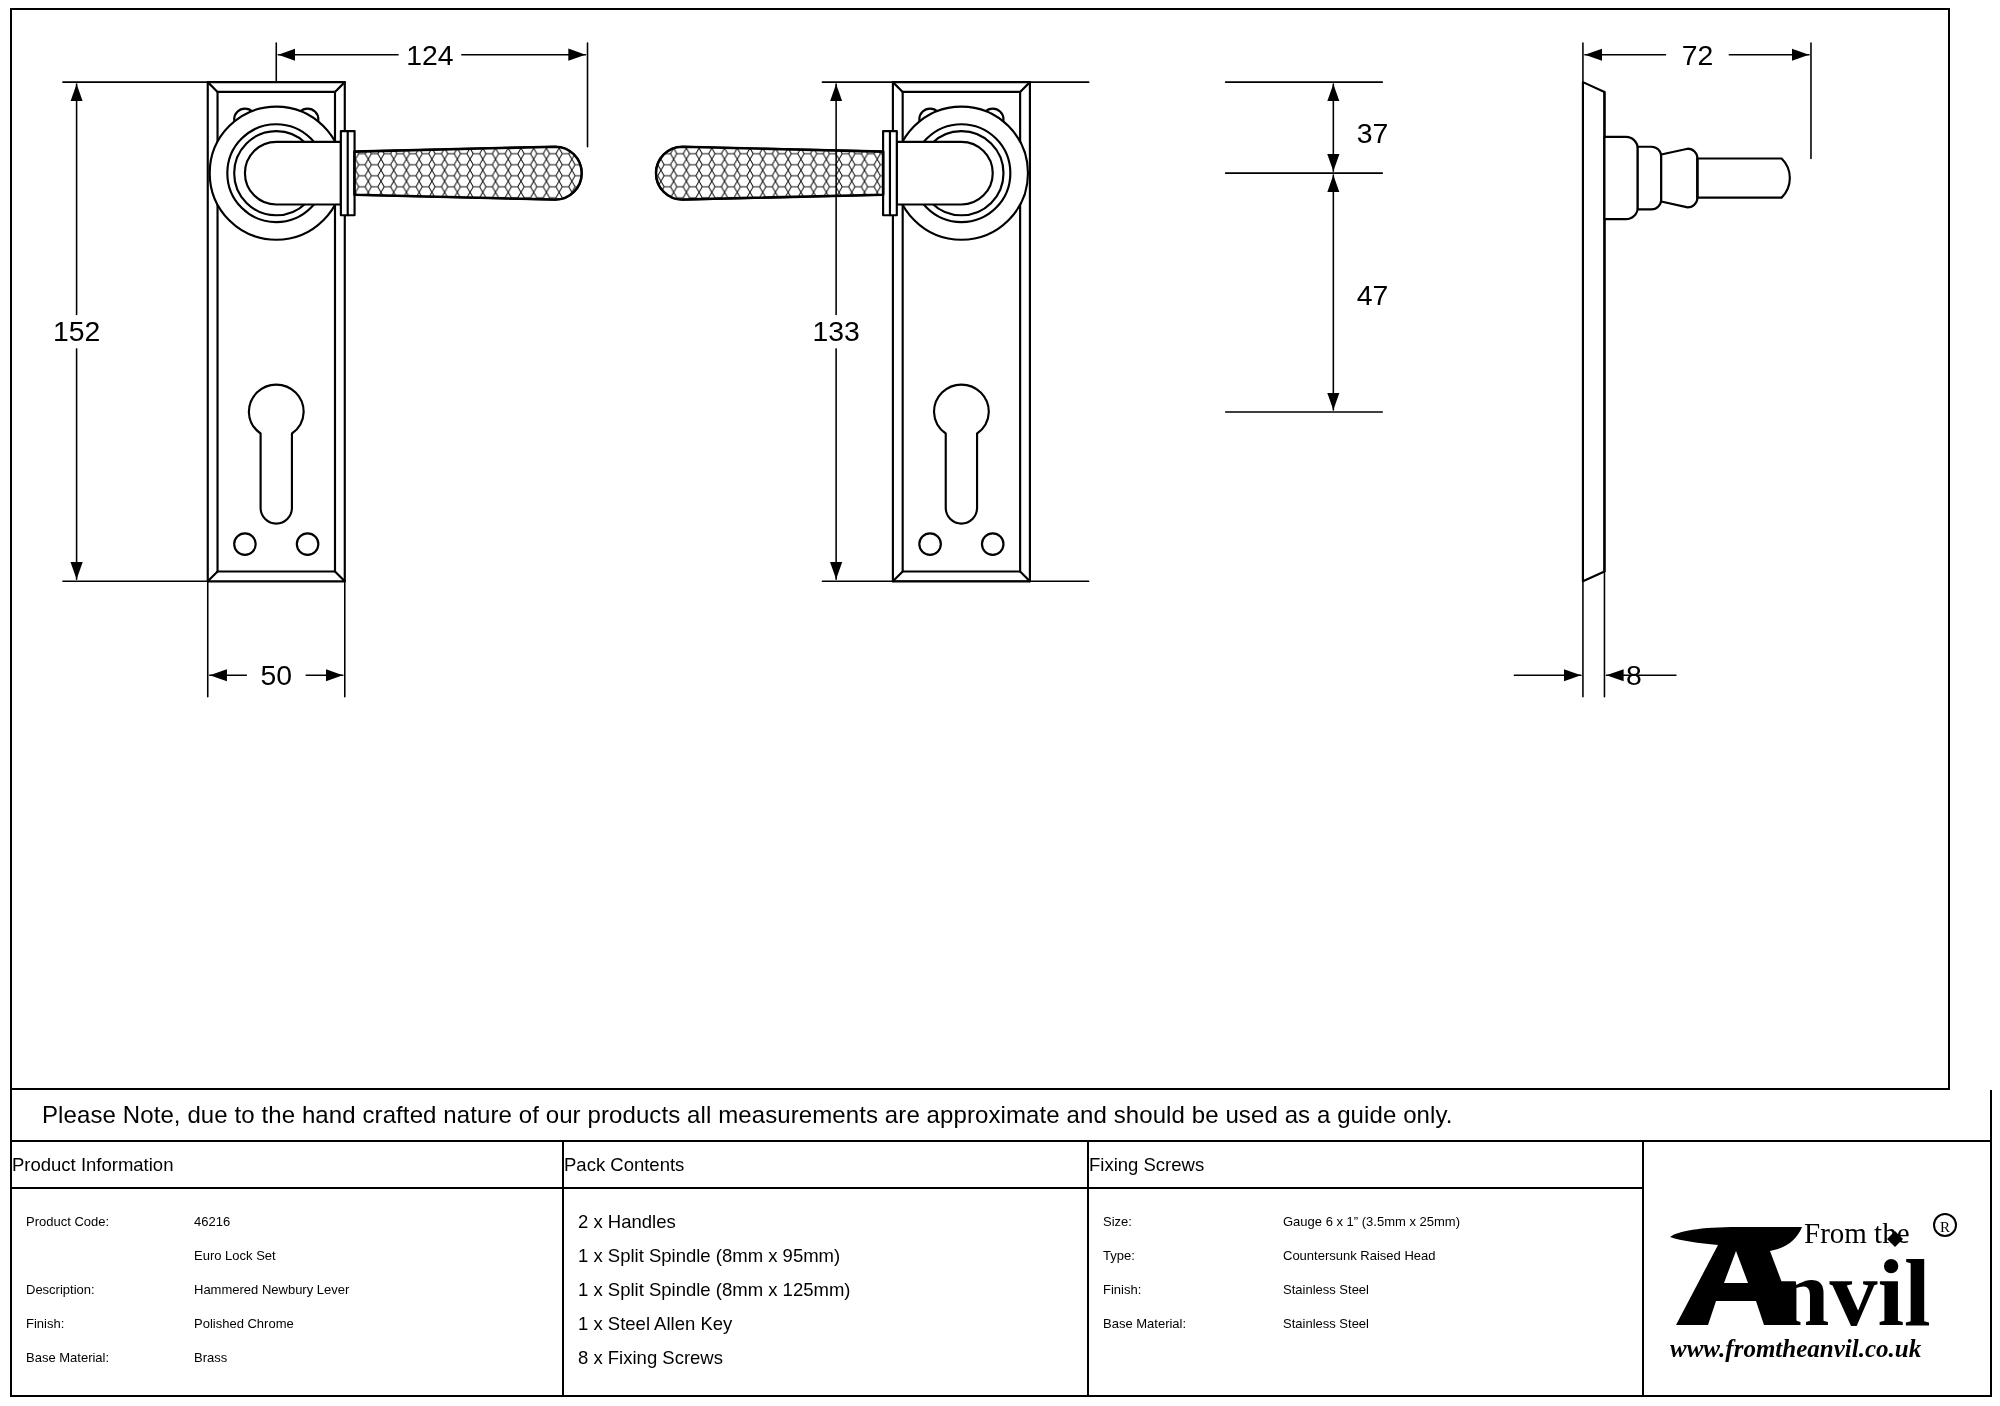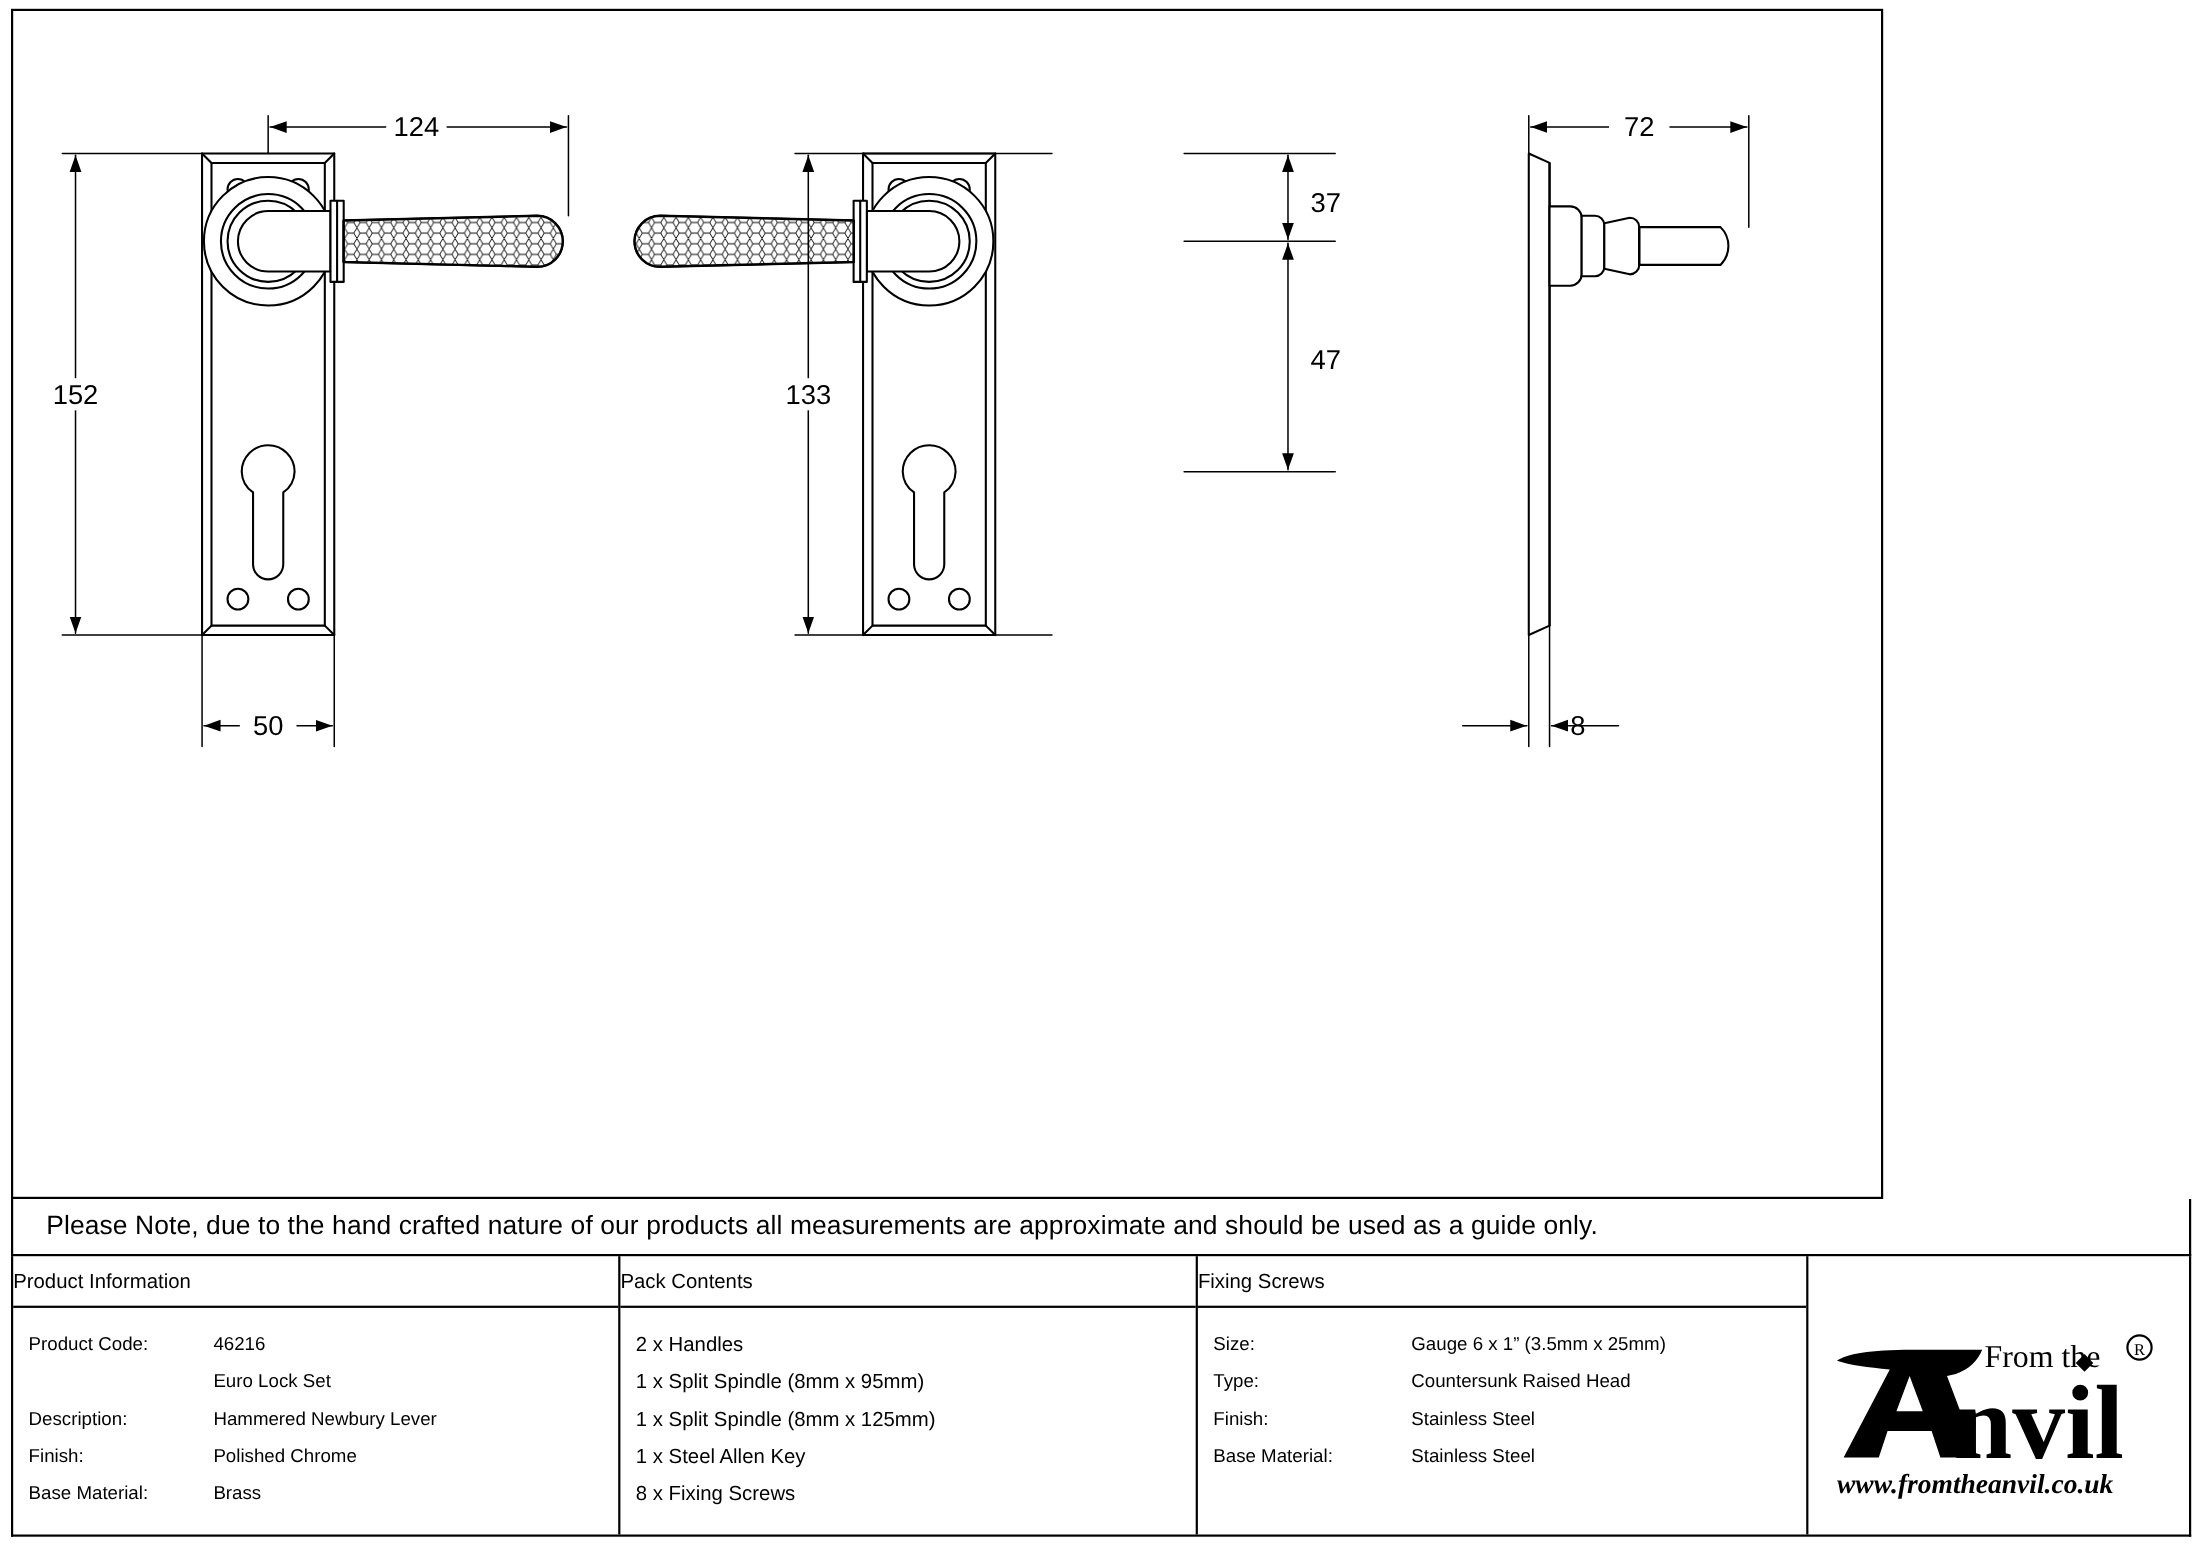--- a/index.html
+++ b/index.html
@@ -21,21 +21,21 @@
     height: 1406px;
     box-sizing: border-box;
     background: #fff;
   }
 
   
   #drawing-panel {
     position: absolute;
     left: 10px;
     top: 8px;
-    width: 1702px;
+    width: 1940px;
     height: 1082px;
     border: 2px solid #000;
     box-sizing: border-box;
     background: #fff;
   }
   #drawing-svg {
     display: block;
     width: 100%;
     height: 100%;
   }
@@ -99,21 +99,21 @@
   .col-body {
     flex: 1 1 auto;
     padding: 16px 0 0 14px;
     box-sizing: border-box;
   }
 
   .spec-row {
     display: flex;
     align-items: baseline;
     line-height: 34px;
-    font-size: 17px;
+    font-size: 13px;
     white-space: nowrap;
   }
   .spec-label { width: 168px; flex: 0 0 168px; }
   .spec-value { flex: 1 1 auto; }
   .spec-row.continuation .spec-label { visibility: hidden; }
 
   .pack-row {
     line-height: 34px;
     font-size: 18.5px;
     white-space: nowrap;

